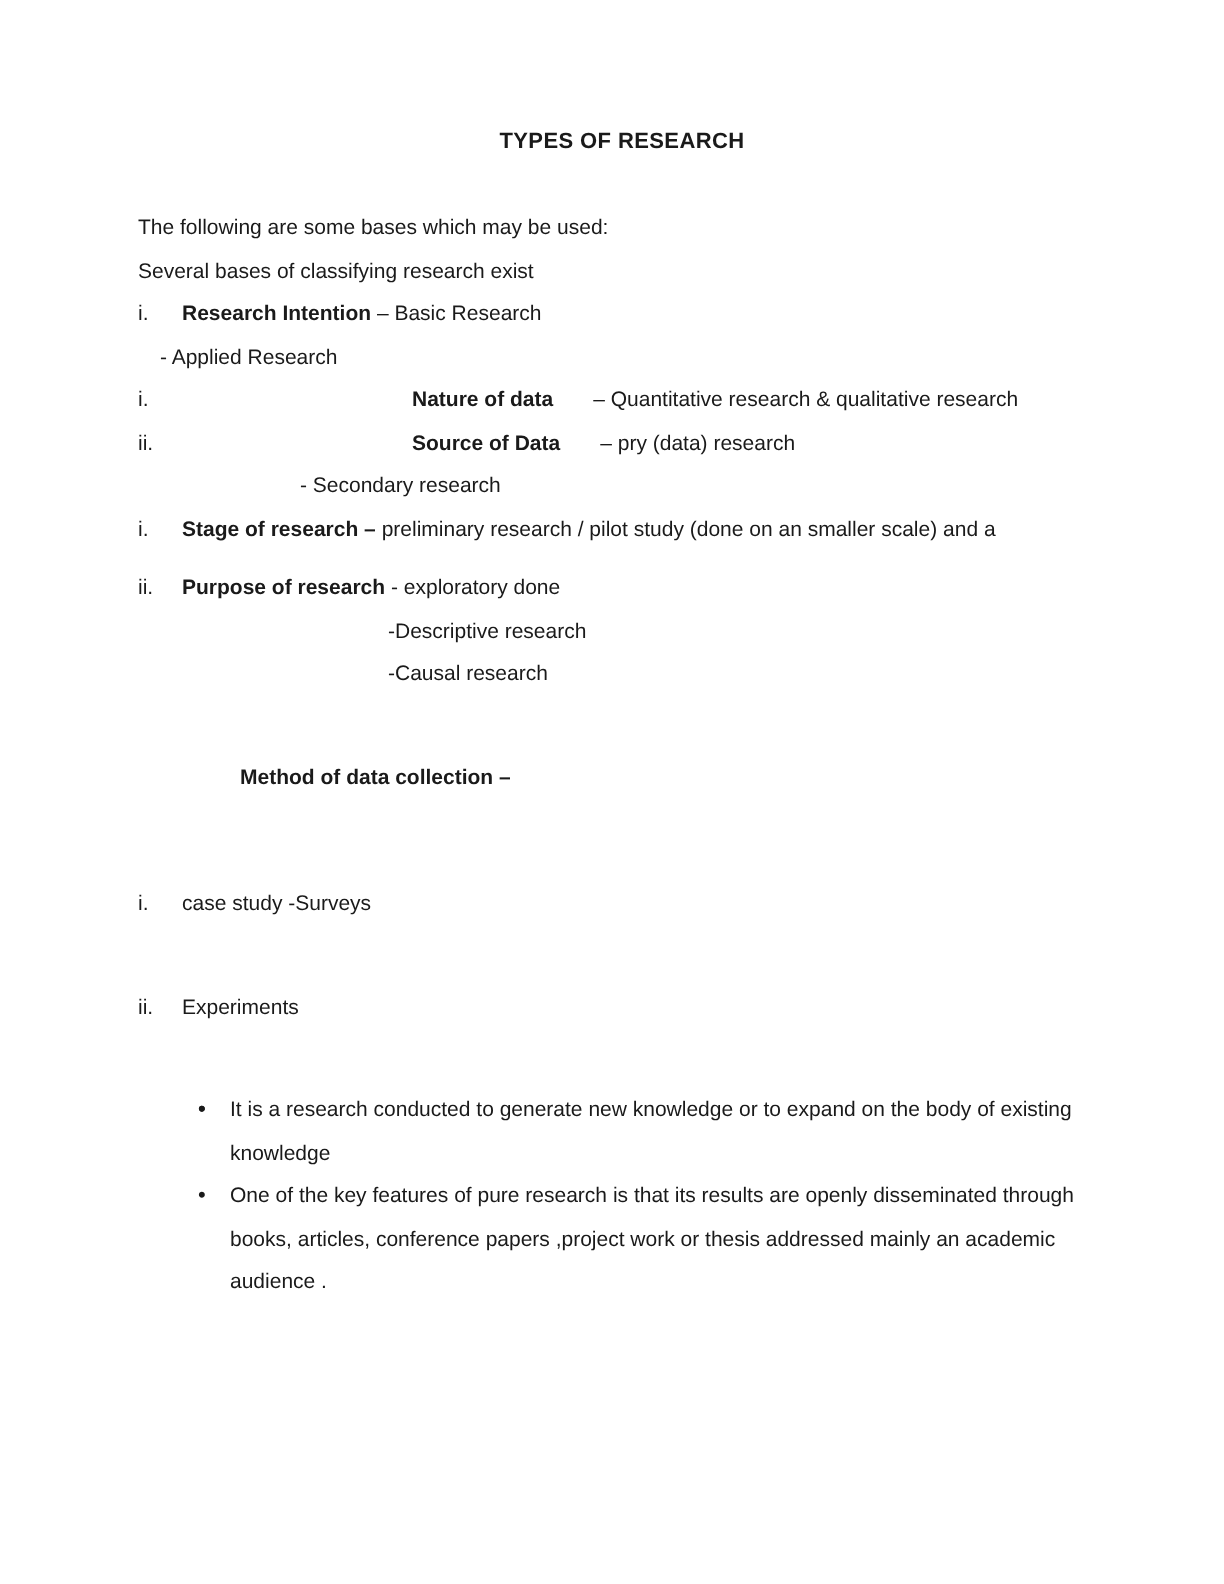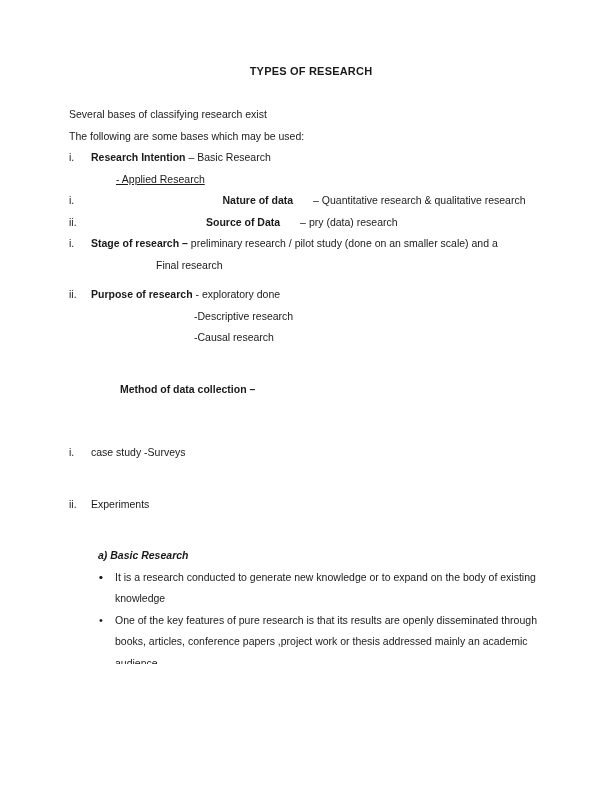--- a/index.html
+++ b/index.html
@@ -66,21 +66,21 @@
     padding-left: 46px;
   }
   .bullet-row .dot {
     position: absolute;
     left: 30px;
     top: 0;
     font-size: 11px;
     line-height: 21.5px;
   }
 
-  .indent-1  { padding-left: 116px; text-decoration: underline; }
+  .indent-1  { padding-left: 80px; }
   .indent-2  { padding-left: 136px; }
   .indent-3  { padding-left: 150px; }
   .indent-4  { padding-left: 156px; }
   .indent-5  { padding-left: 170px; margin-left: 24px; }
   .sub-head { padding-left: 29px; }
 
   .block { padding-left: 69px; padding-right: 70px; }
   .sp-2 { height: 22px; }
   .sp-3 { height: 30px; }
   .sp-4 { height: 8px; }
@@ -93,53 +93,53 @@
 <body>
 
 <div class="page">
   <div class="doc">
 
     <div class="title">TYPES OF RESEARCH</div>
 
     <div class="sp-title"></div>
 
     <div class="block">
+      <div class="line">The following are some bases which may be used:</div>
       <div class="line">Several bases of classifying research exist</div>
-      <div class="line">The following are some bases which may be used:</div>
     </div>
 
     <div class="block">
       <div class="row">
         <span class="marker">i.</span>
         <span class="body"><span class="b">Research Intention </span><span>– </span><span>Basic Research</span></span>
       </div>
     </div>
     <div class="line indent-1">- Applied Research</div>
 
     <div class="block">
       <div class="row">
         <span class="marker">i.</span>
-        <span class="body indent-2" style="padding-left:115px;text-align:center;"><span class="b">Nature of data</span><span class="tabgap"></span><span>– </span><span>Quantitative research &amp; qualitative research</span></span>
+        <span class="body indent-2" style="padding-left:115px;"><span class="b">Nature of data</span><span class="tabgap"></span><span>– </span><span>Quantitative research &amp; qualitative research</span></span>
       </div>
     </div>
 
     <div class="block">
       <div class="row">
         <span class="marker">ii.</span>
         <span class="body" style="padding-left:115px;"><span class="b">Source of Data</span><span class="tabgap"></span><span>– </span><span>pry (data) research</span></span>
       </div>
     </div>
+    <div class="line indent-3">- Secondary research</div>
 
     <div class="block">
       <div class="row">
         <span class="marker">i.</span>
         <span class="body"><span class="b">Stage of research </span><span class="b">– </span><span>preliminary research / pilot study (done on an smaller scale) and a</span></span>
       </div>
     </div>
-    <div class="line indent-4">Final research</div>
 
     <div class="sp-4"></div>
 
     <div class="block">
       <div class="row">
         <span class="marker">ii.</span>
         <span class="body"><span class="b">Purpose of research</span><span> - </span><span>exploratory done</span></span>
       </div>
     </div>
     <div class="line indent-5">-Descriptive research</div>
@@ -167,21 +167,20 @@
         <span class="marker">ii.</span>
         <span class="body">Experiments</span>
       </div>
     </div>
 
     <div class="sp-2"></div>
     <div class="sp-4"></div>
 
     <div class="block">
 
-      <div class="line bi sub-head">a) Basic Research</div>
 
       <div class="bullet-row">
         <span class="dot">•</span>
       </div>
       <div class="bullet-row">
         <span class="dot">•</span>
         <span>It is a research conducted to generate new knowledge or to expand on the body of existing knowledge</span>
       </div>
       <div class="bullet-row">
         <span class="dot">•</span>

